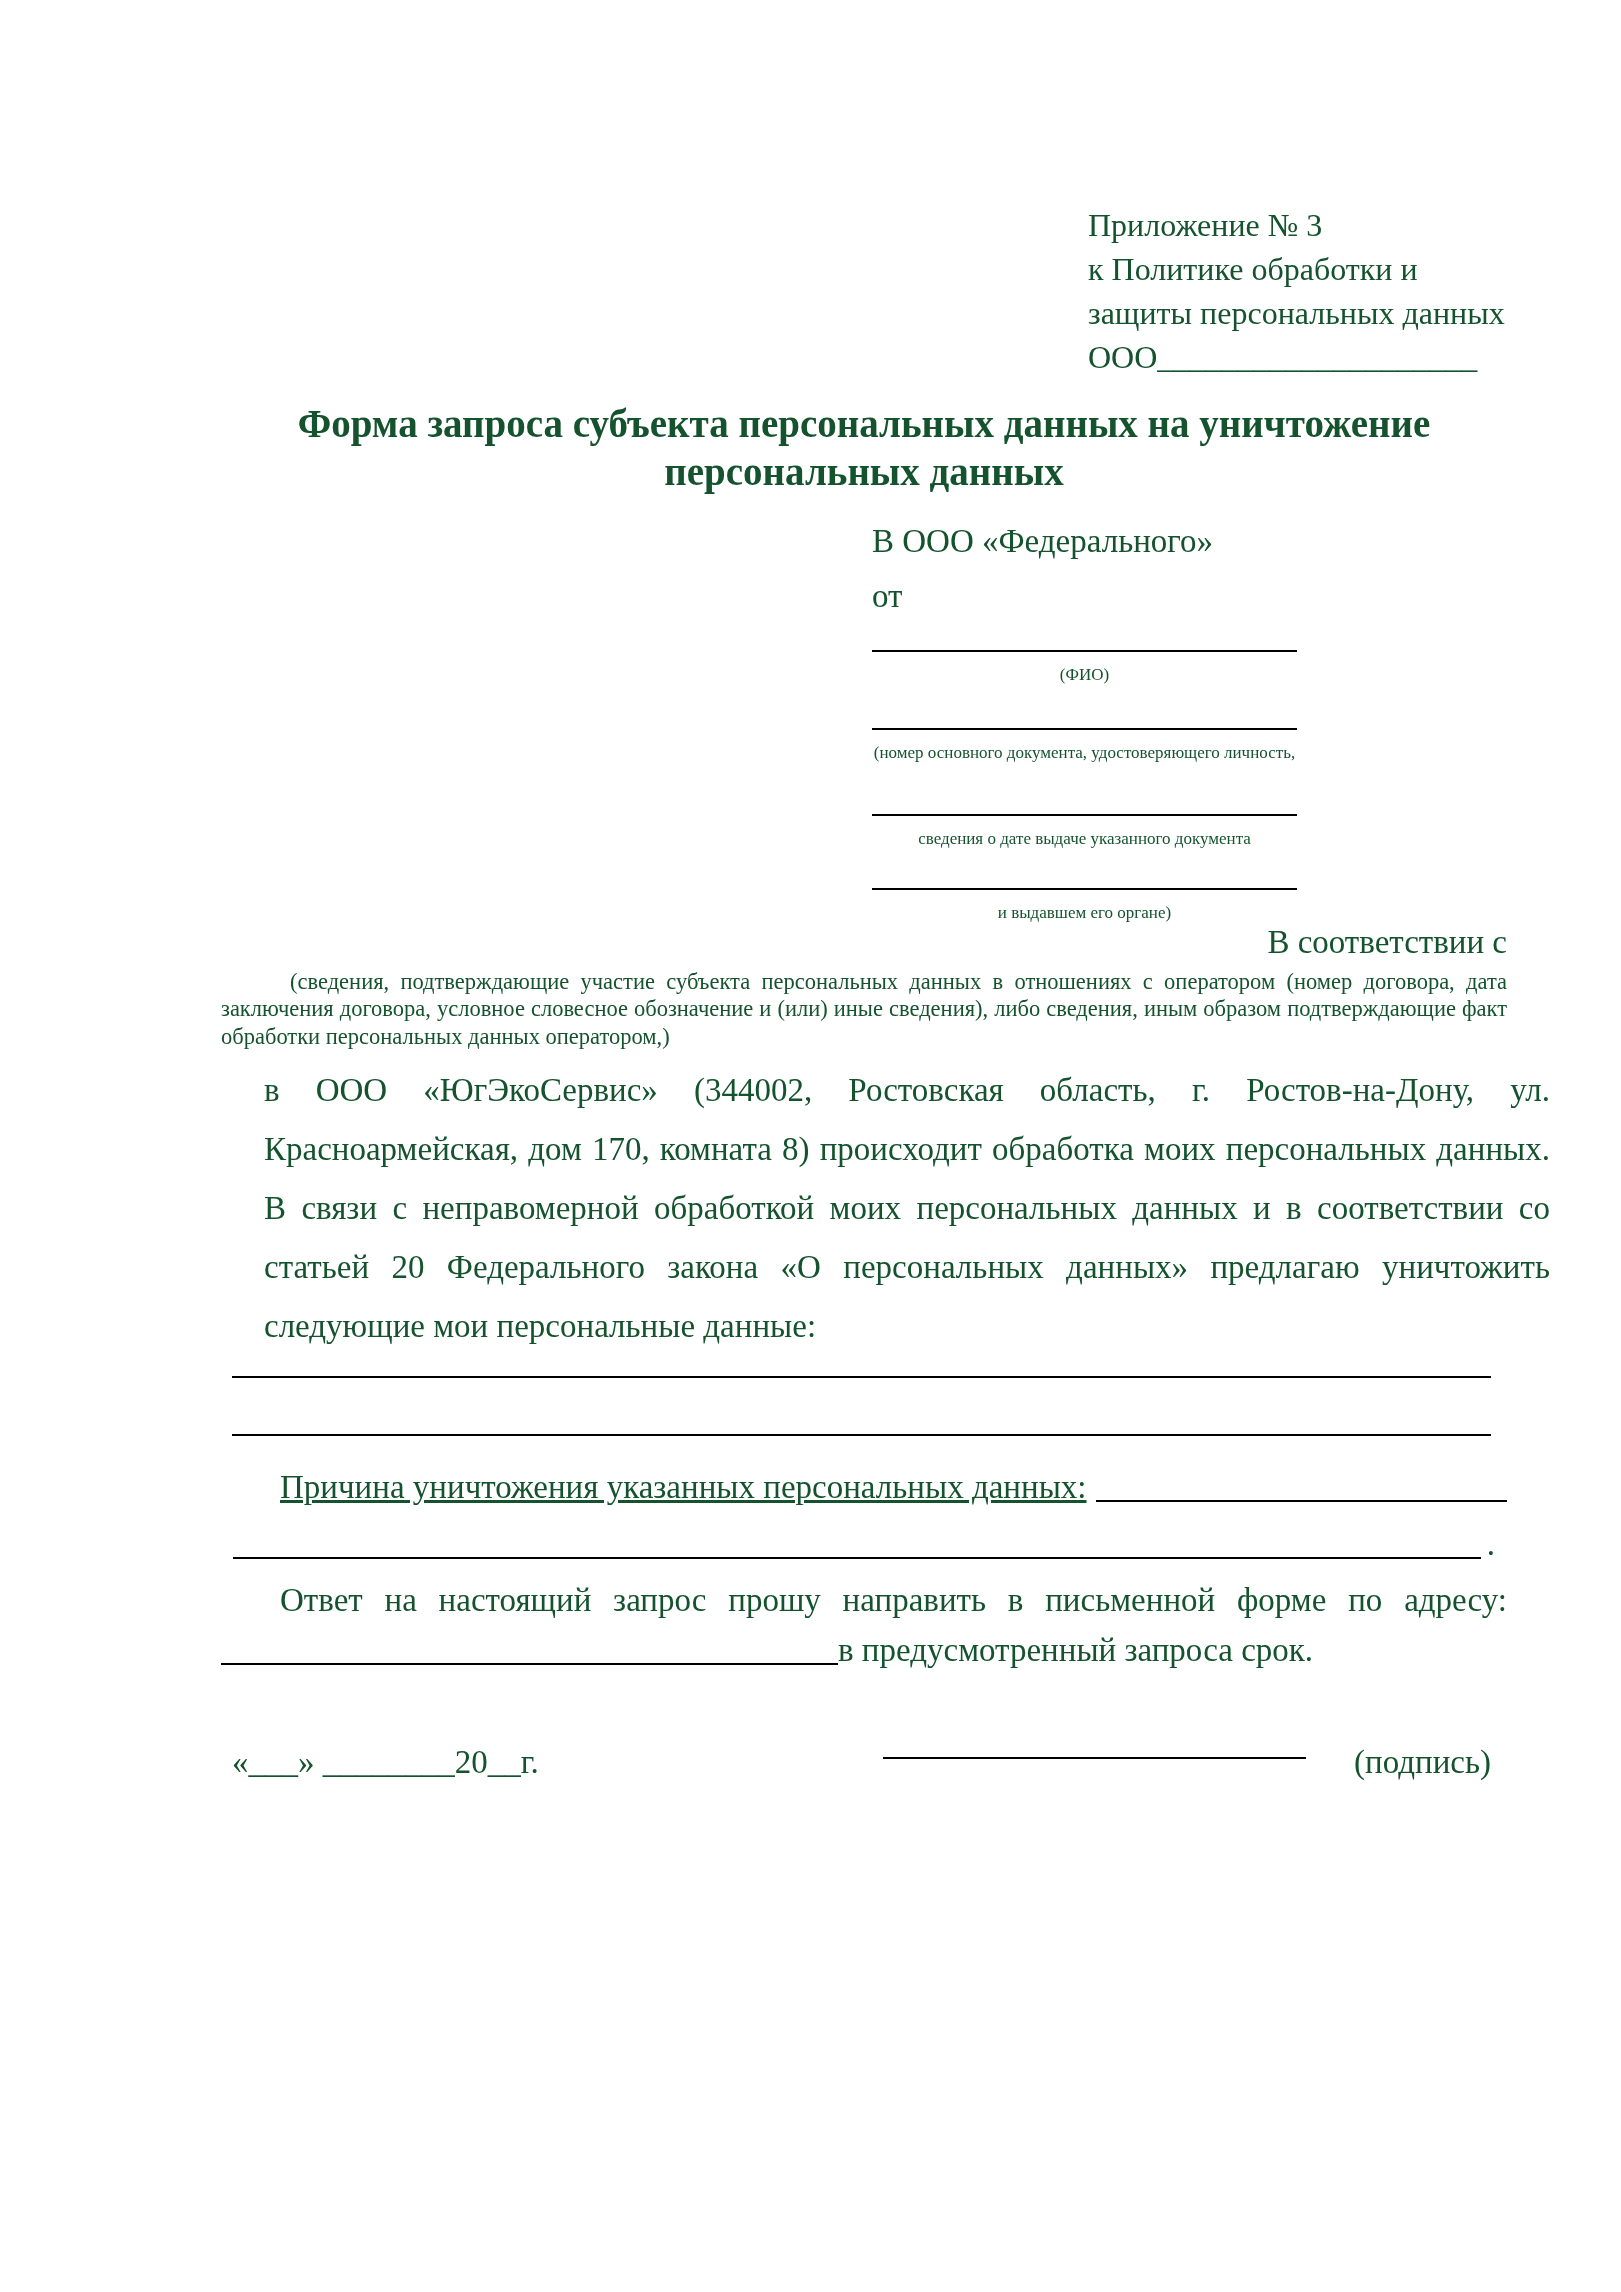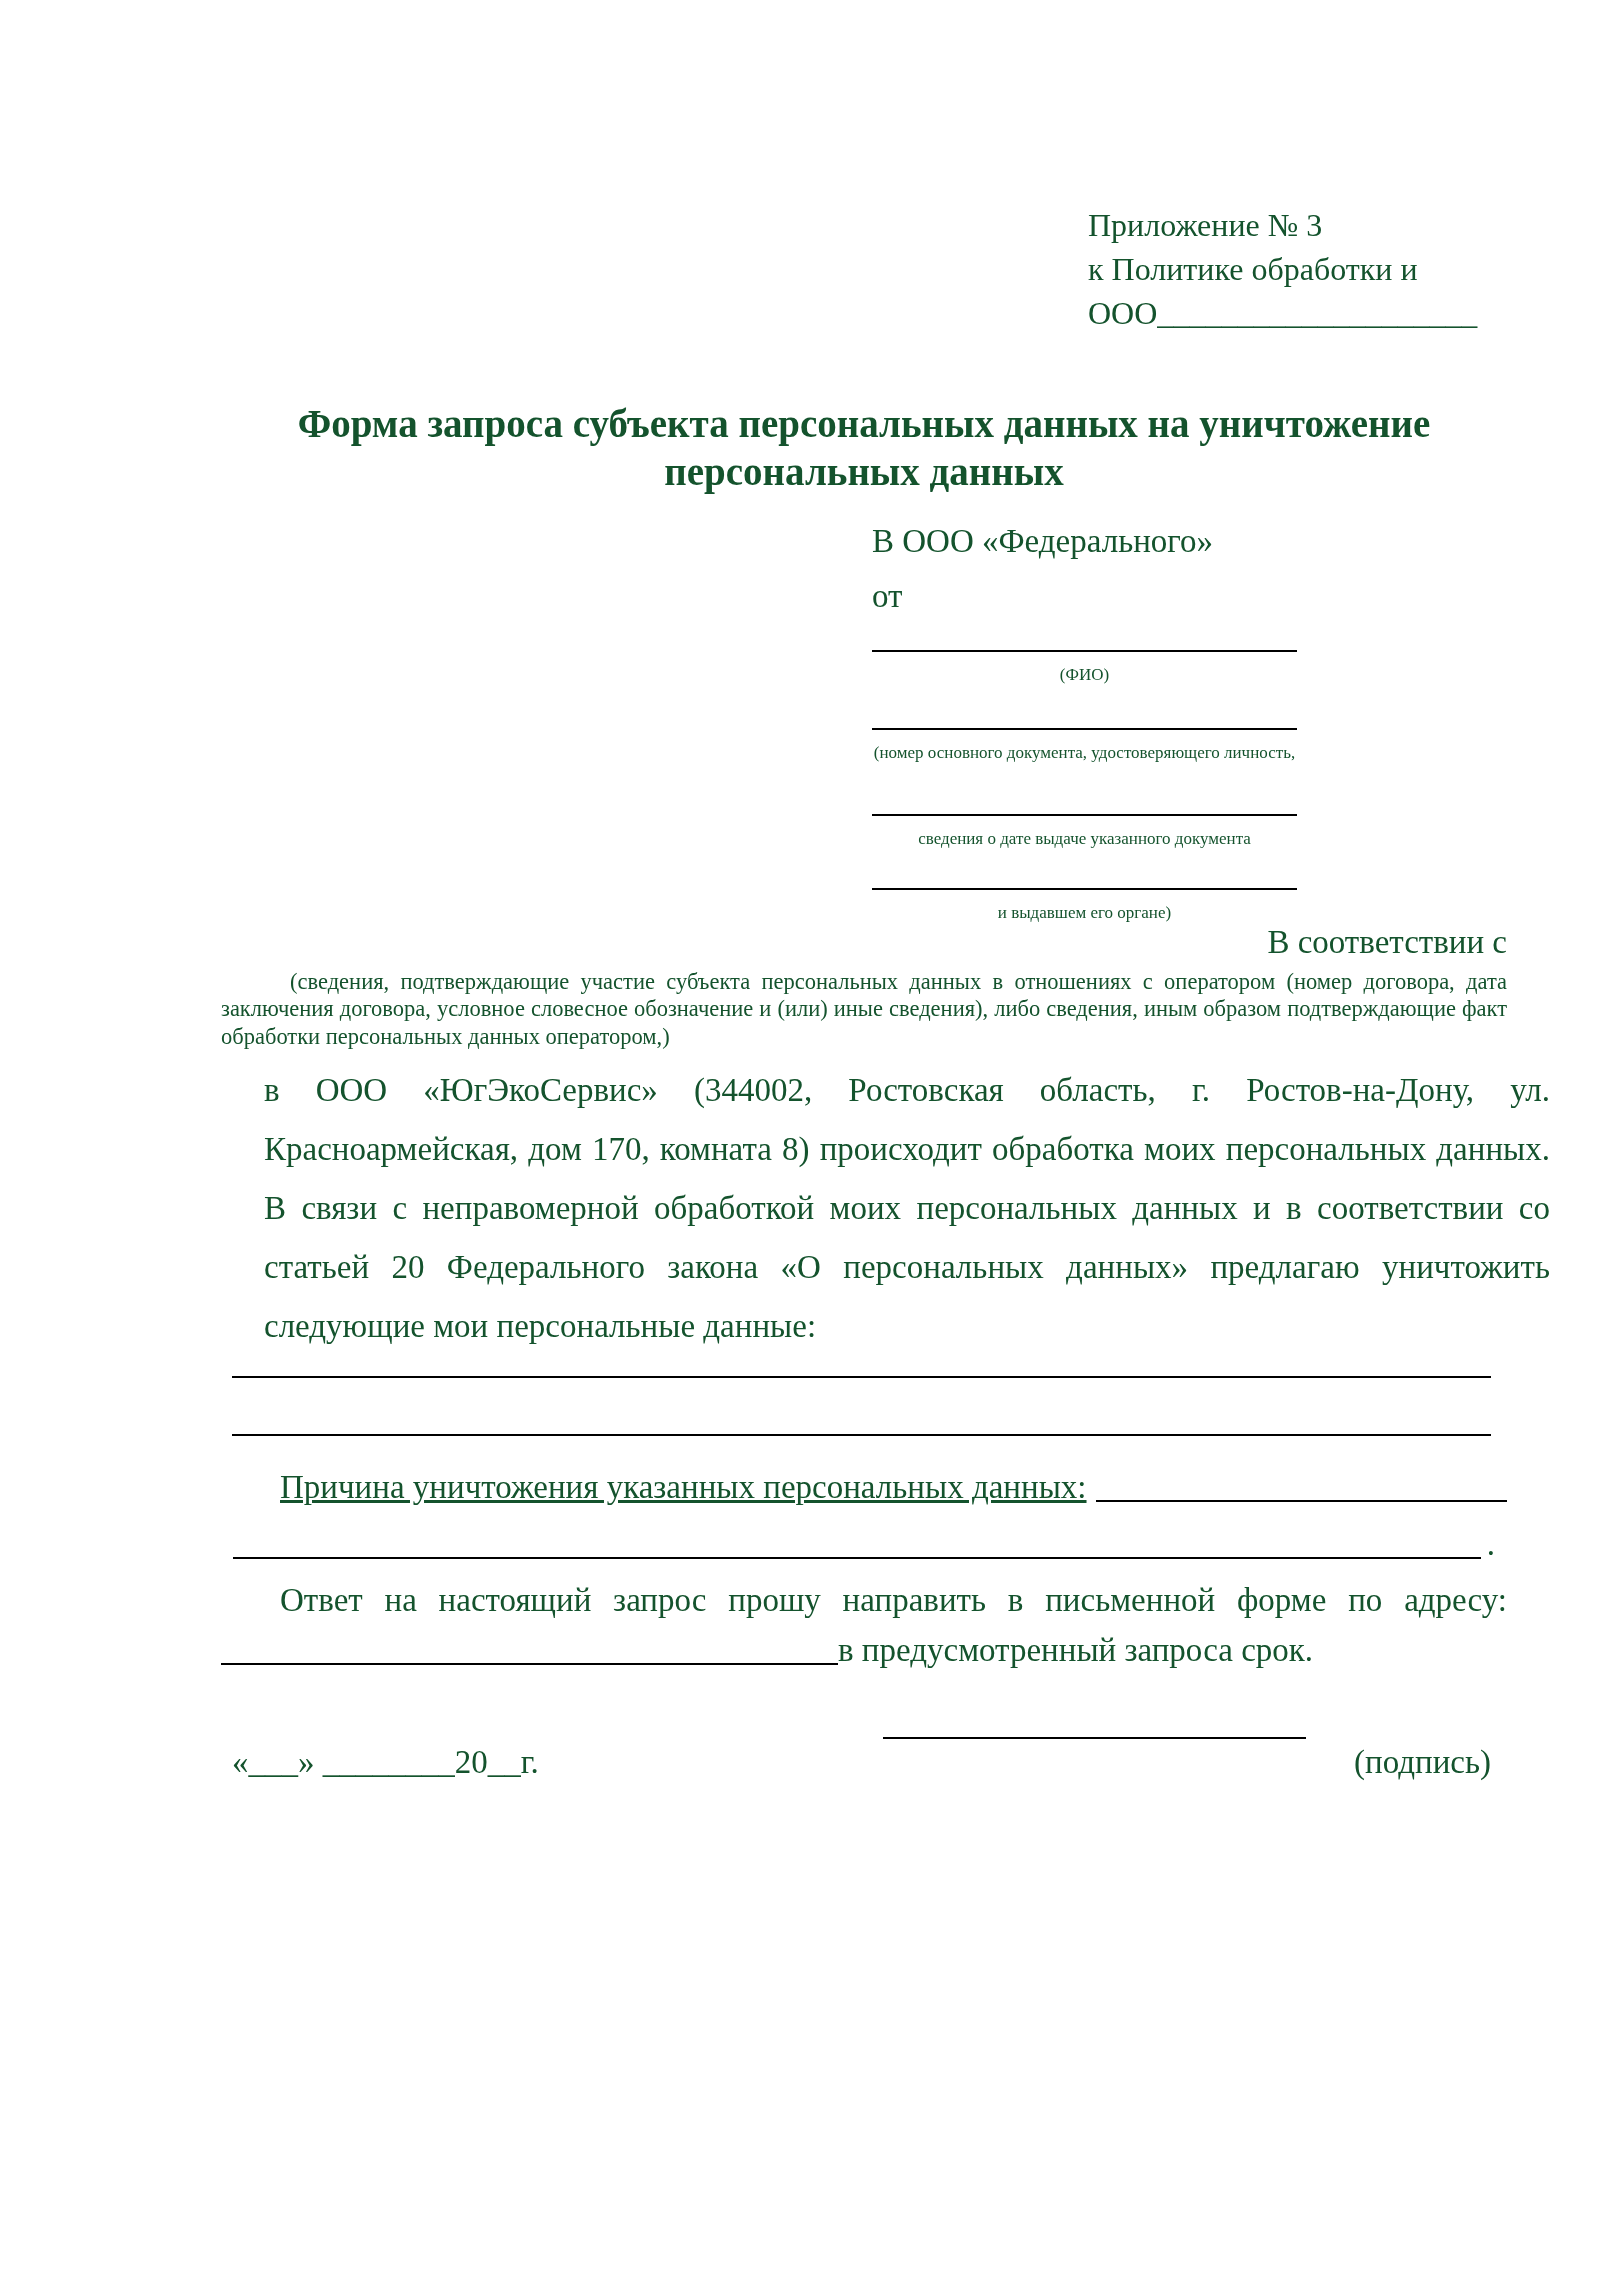--- a/index.html
+++ b/index.html
@@ -50,32 +50,33 @@
   
   .period-row { position:absolute; left:221px; top:1521px; width:1274px; font-size:33px; line-height:47px; }
   .period-row .fill { margin-left:11.8px; margin-right:5.9px; }
   
   .answer1 { position:absolute; left:221px; top:1574px; width:1286px; font-size:33px; line-height:53px; text-indent:59px; }
   .answer2 { position:absolute; left:221px; top:1627px; width:1286px; font-size:33px; line-height:47px; }
   .answer2 .uline-fixed { width:617px; border-bottom:2.9px solid #000; margin-bottom:8.8px; }
   .answer2 .tail { white-space:pre; }
   
   .bottom { position:absolute; left:232px; top:1737px; width:1259px; font-size:33px; line-height:51px; display:flex; justify-content:space-between; align-items:flex-end; }
-  .sig { display:flex; align-items:flex-start;gap:48px; }
+  .sig { display:flex; align-items:center;gap:48px; }
   .sigline { display:inline-block; width:423px; border-bottom:2.9px solid #000; margin-bottom:8.8px; }
   .nowrap { white-space:pre; }
 </style>
 </head>
 <body>
 
 <div class="page">
 
   <div class="annex">
     <div>Приложение № 3</div>
     <div>к Политике обработки и</div>
+    <div>защиты персональных данных</div>
     <div>ООО____________________</div>
   </div>
 
   <div class="title">Форма запроса субъекта персональных данных на уничтожение персональных данных</div>
 
   <div class="addressee">
     <div class="addr-line">В ООО «Федерального»</div>
     <div class="addr-line">от</div>
 
     <div class="uline u1"></div>

